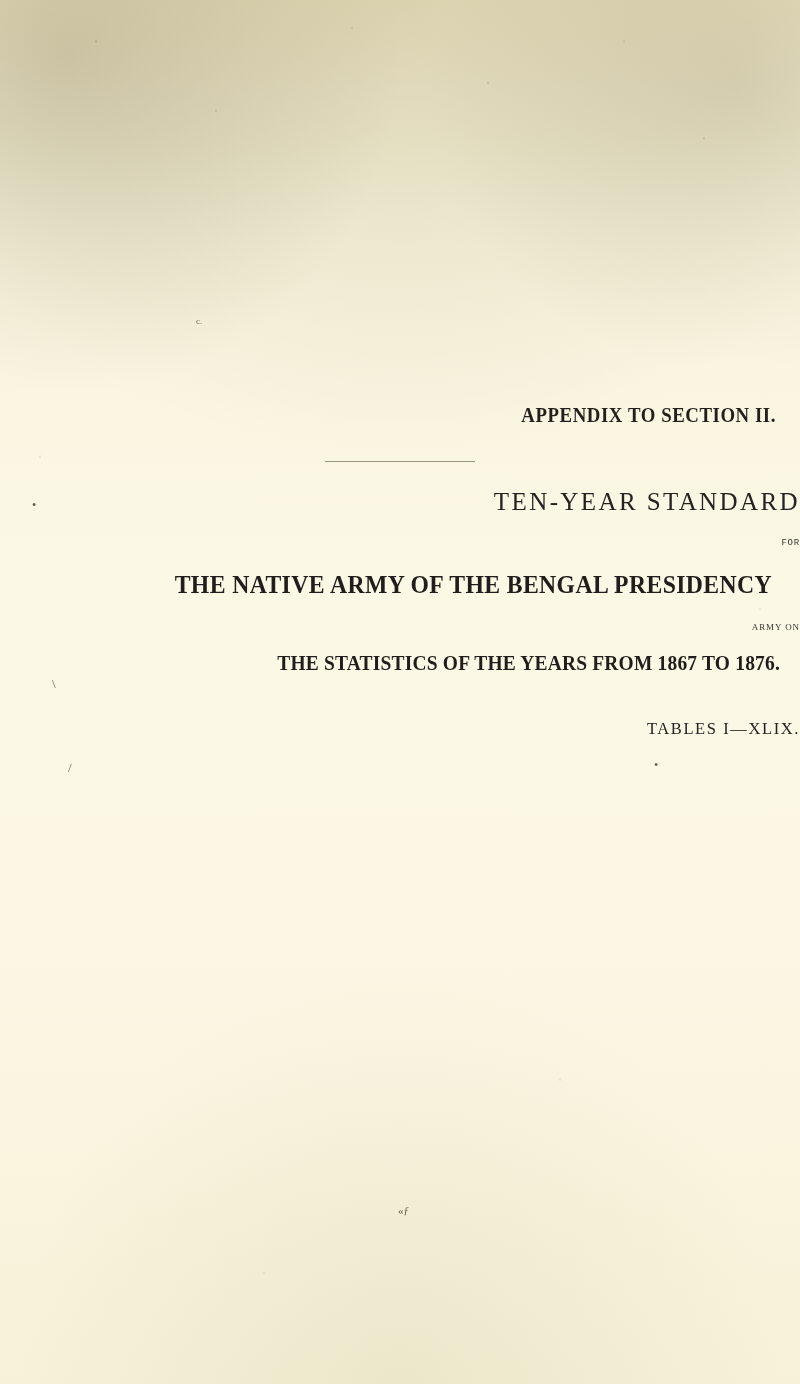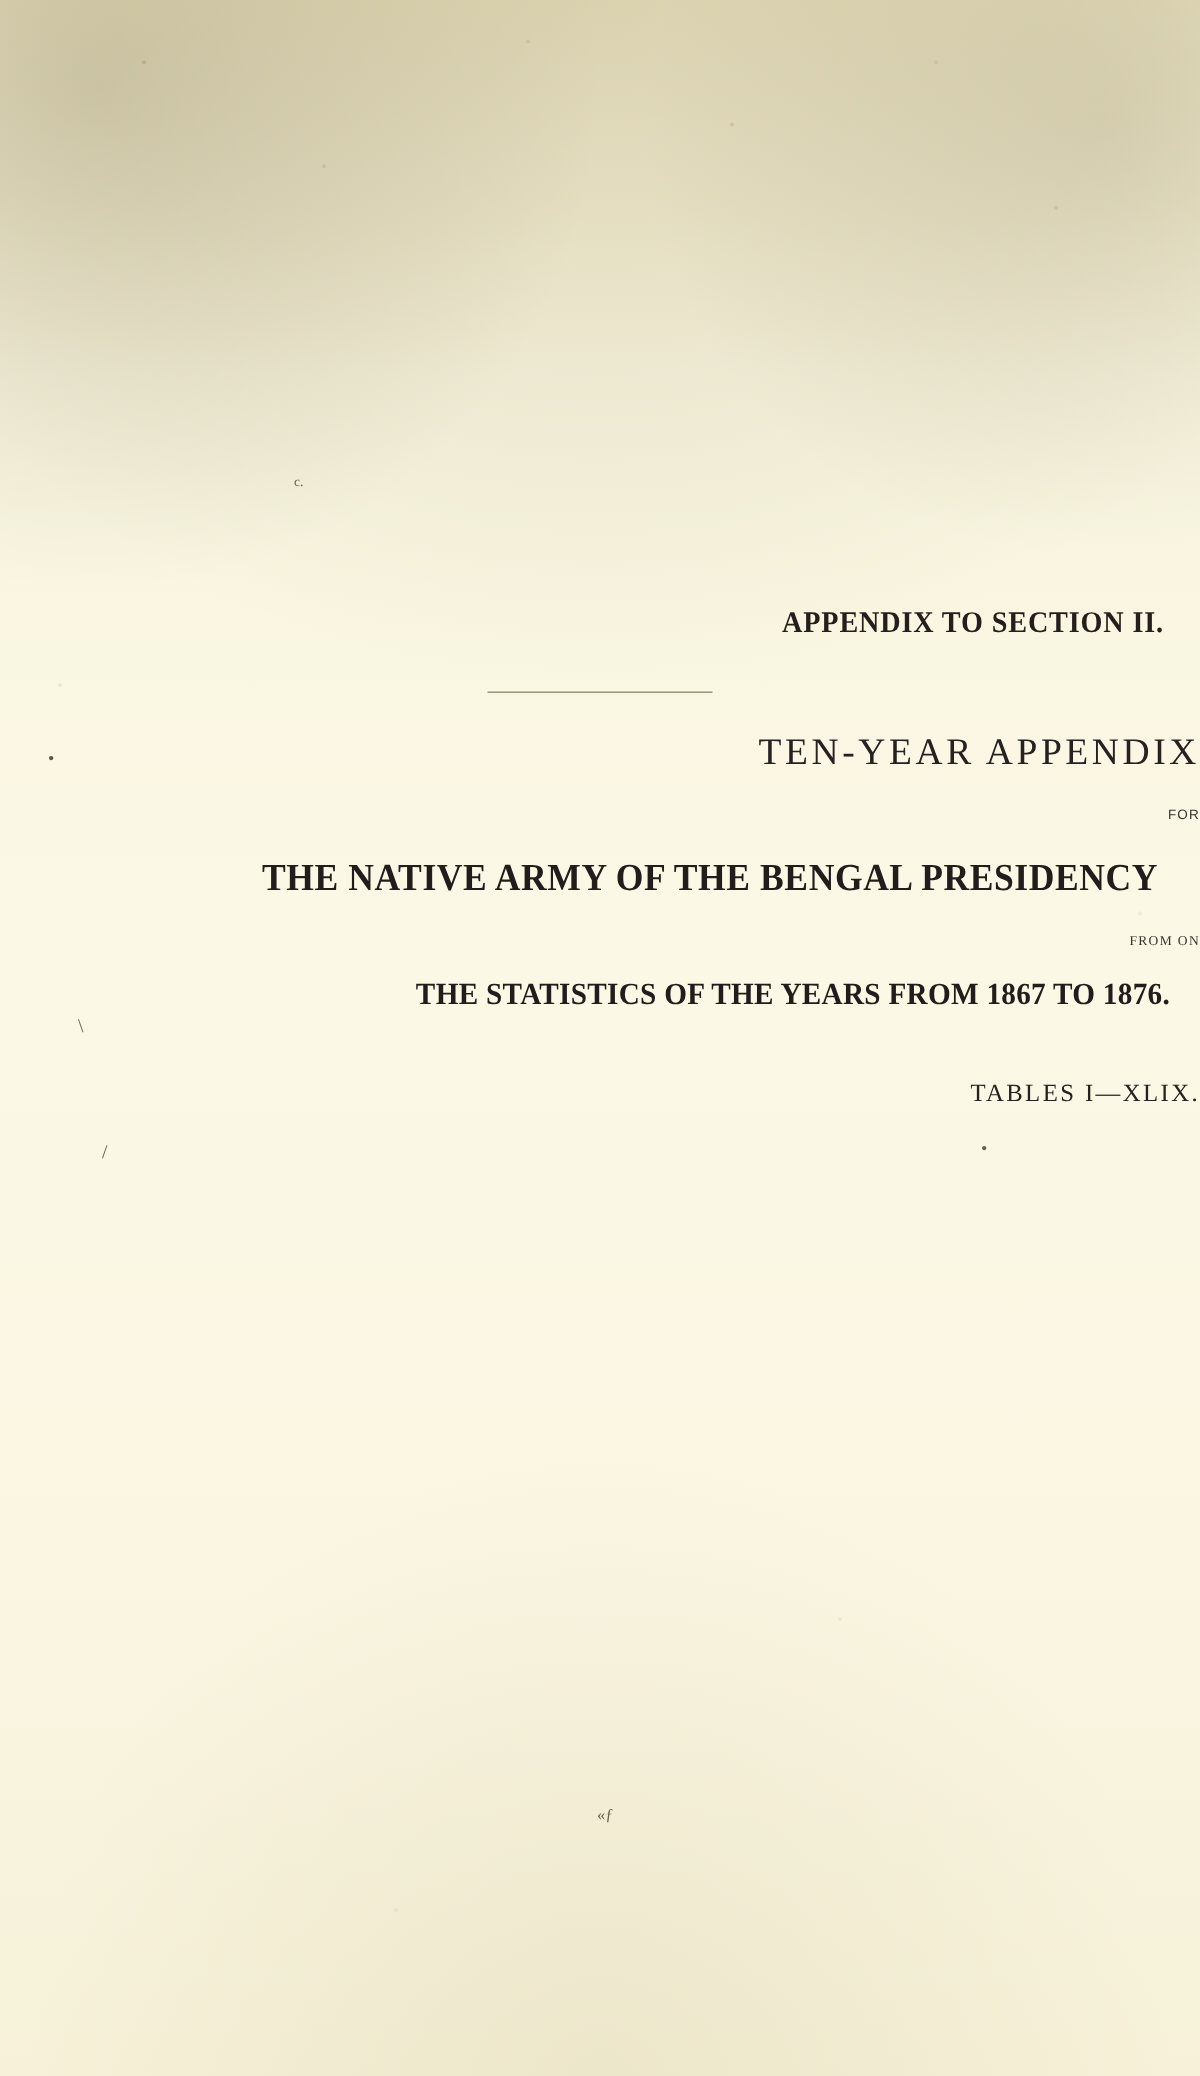--- a/index.html
+++ b/index.html
@@ -95,21 +95,21 @@
     font-size: 25px;
     letter-spacing: 2.4px;
     font-family: "Liberation Serif", serif;
     color: #262220;
   }
 
   .for-line {
     margin-top: 22px;
     font-size: 9px;
     letter-spacing: 0.8px;
-    font-family: Liberation Sans, sans-serif;
+    font-family: Liberation Mono, monospace;
     color: #3a342c;
   }
 
   .native-army {
     margin-top: 22px;
     font-size: 25.5px;
     font-weight: 700;
     letter-spacing: 0.4px;
     font-family: "Liberation Serif", serif;
     color: #211d1a;
@@ -156,27 +156,27 @@
   <span class="mark-small mark-slash">\</span>
   <span class="mark-small mark-slash2">/</span>
   <span class="mark-small mark-dot-right">•</span>
 
   <div class="title-block">
 
     <div class="appendix-line">APPENDIX TO SECTION II.</div>
 
     <div class="rule"></div>
 
-    <div class="ten-year">TEN-YEAR APPENDIX</div>
+    <div class="ten-year">TEN-YEAR STANDARD</div>
 
     <div class="for-line">FOR</div>
 
     <div class="native-army">THE NATIVE ARMY OF THE BENGAL PRESIDENCY</div>
 
-    <div class="based-on">FROM ON</div>
+    <div class="based-on">ARMY ON</div>
 
     <div class="statistics">THE STATISTICS OF THE YEARS FROM 1867 TO 1876.</div>
 
     <div class="tables-line">TABLES I—XLIX.</div>
 
   </div>
 
   <div class="mark-small mark-bottom">«ƒ</div>
 
 </div>

